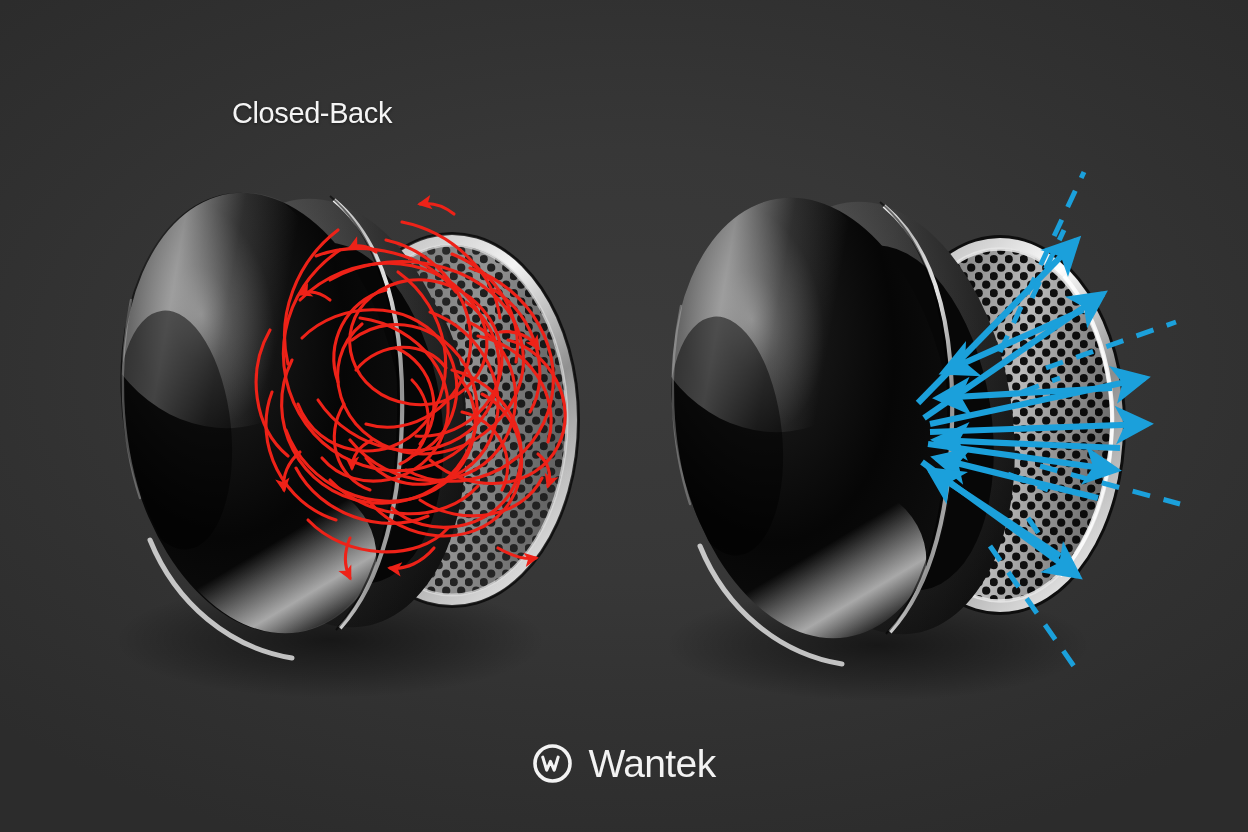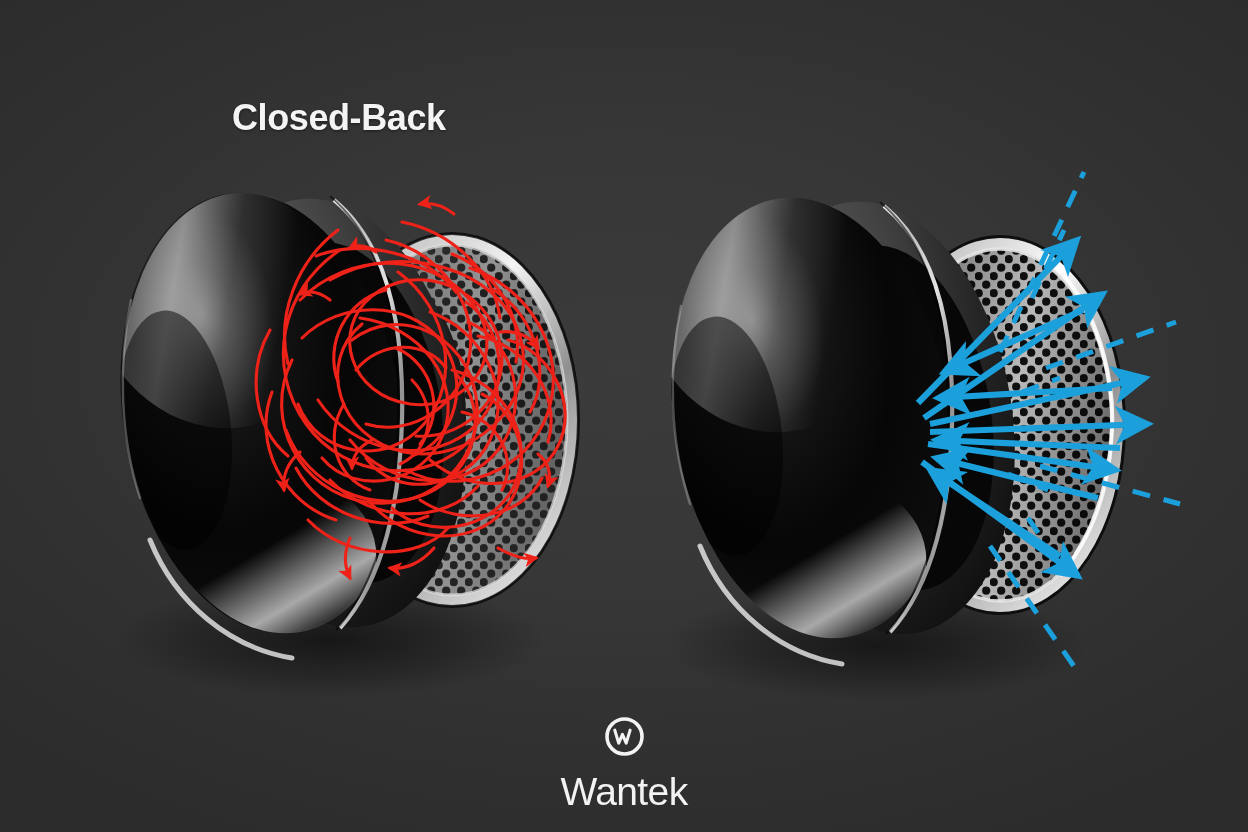--- a/index.html
+++ b/index.html
@@ -9,31 +9,31 @@
     font-family:"Liberation Sans","DejaVu Sans",sans-serif;
     position:relative;
   }
   #stage{
     position:absolute;inset:0;width:1248px;height:832px;
     background:
       radial-gradient(ellipse 70% 62% at 50% 44%, #3b3b3b 0%, #373737 42%, #313131 72%, #2c2c2c 100%);
     overflow:hidden;
   }
   .label{
-    position:absolute;color:#f4f4f4;font-size:36px;font-weight:700;
+    position:absolute;color:#f4f4f4;font-size:29px;font-weight:400;
     letter-spacing:-0.4px;white-space:nowrap;
     text-shadow:0 1px 3px rgba(0,0,0,.45);
   }
   #label-closed{left:232px;top:97px;}
   #label-open{left:793px;top:97px;}
 
   
   #brand{
     position:absolute;left:0;right:0;top:735px;height:56px;
-    display:flex;align-items:center;justify-content:center;gap:15px;flex-direction:column;
+    display:flex;align-items:center;justify-content:center;gap:15px;
   }
   #brand-mark{width:41px;height:41px;flex:0 0 auto;}
   #brand-word{
     color:#f3f3f3;font-size:39px;letter-spacing:-0.6px;line-height:1;
     font-weight:400;
   }
   svg{display:block;overflow:visible;}
   #art{position:absolute;left:0;top:0;width:1248px;height:832px;}
 </style>
 </head>

